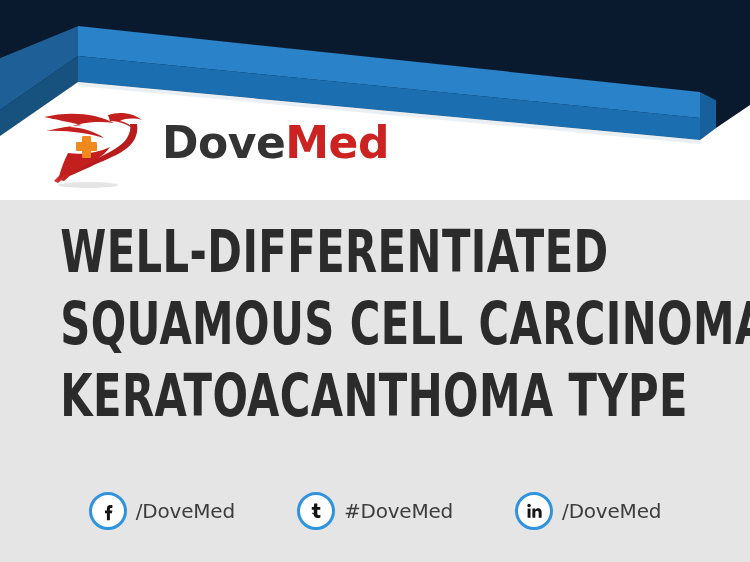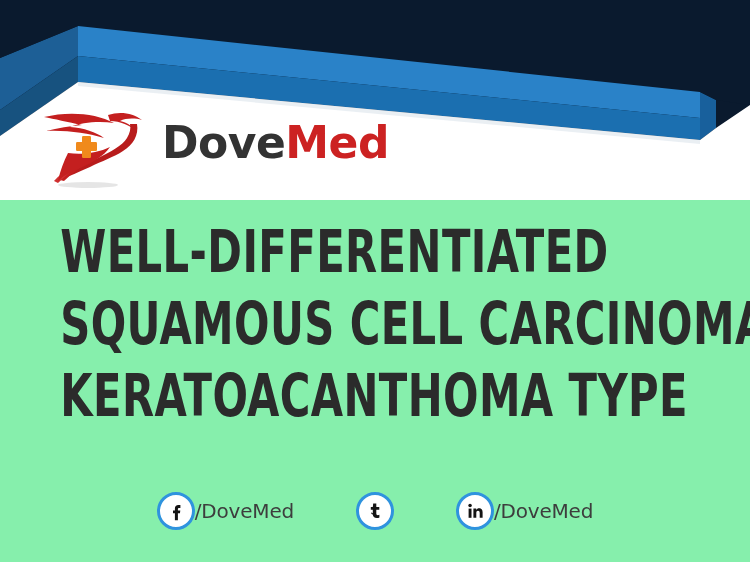--- a/index.html
+++ b/index.html
@@ -9,21 +9,21 @@
   }
   body {
     font-family: "Liberation Sans", sans-serif;
   }
 
   .card {
     position: relative;
     width: 750px;
     height: 562px;
     overflow: hidden;
-    background: #86efac;
+    background: #e5e5e5;
   }
 
   
   .backdrop {
     position: absolute;
     left: 0; top: 0;
     width: 750px;
     height: 150px;
     background: #0a1a2e;
   }
@@ -100,20 +100,21 @@
     top: 492px;
     width: 750px;
     display: flex;
     justify-content: center;
     align-items: center;
     gap: 62px;
   }
   .social-item {
     display: flex;
     align-items: center;
+    gap: 9px;
   }
   .social-icon {
     width: 38px;
     height: 38px;
     border-radius: 50%;
     border: 3px solid #2f93de;
     background: #ffffff;
     display: flex;
     align-items: center;
     justify-content: center;
@@ -202,20 +203,21 @@
         <span class="social-handle">/DoveMed</span>
       </div>
 
       <div class="social-item">
         <span class="social-icon">
           <svg width="20" height="20" viewBox="0 0 20 20" aria-hidden="true">
             <path d="M8.2 2.6 h3.1 v3.4 h3.0 v2.7 h-3.0 v3.9 c0 1.1 0.5 1.6 1.5 1.6 c0.6 0 1.1-0.15 1.6-0.45 v2.8 c-0.7 0.35-1.5 0.5-2.5 0.5 c-2.6 0-4.1-1.4-4.1-4.1 v-4.25 h-2.0 v-2.7 h2.0 c0.3 -1.6 0.2 -2.4 0.4 -3.4 z" fill="#141414"></path>
             <path d="M6.0 11.6 c1.2 0.1 2.1 0.7 2.3 1.8 c-1.0 0.3 -2.1 -0.2 -2.3 -1.8 z" fill="#141414"></path>
           </svg>
         </span>
+        <span class="social-handle">#DoveMed</span>
       </div>
 
       <div class="social-item">
         <span class="social-icon">
           <svg width="20" height="20" viewBox="0 0 20 20" aria-hidden="true">
             <rect x="3.6" y="7.6" width="2.9" height="9.2" fill="#141414"></rect>
             <circle cx="5.05" cy="4.6" r="1.75" fill="#141414"></circle>
             <path d="M8.4 7.6 h2.8 v1.3 c0.6 -1.0 1.6 -1.55 2.9 -1.55 c2.2 0 3.5 1.4 3.5 3.9 v5.55 h-2.9 v-5.0 c0 -1.3 -0.6 -2.0 -1.7 -2.0 c-1.1 0 -1.7 0.75 -1.7 2.05 v4.95 h-2.9 z" fill="#141414"></path>
           </svg>
         </span>

